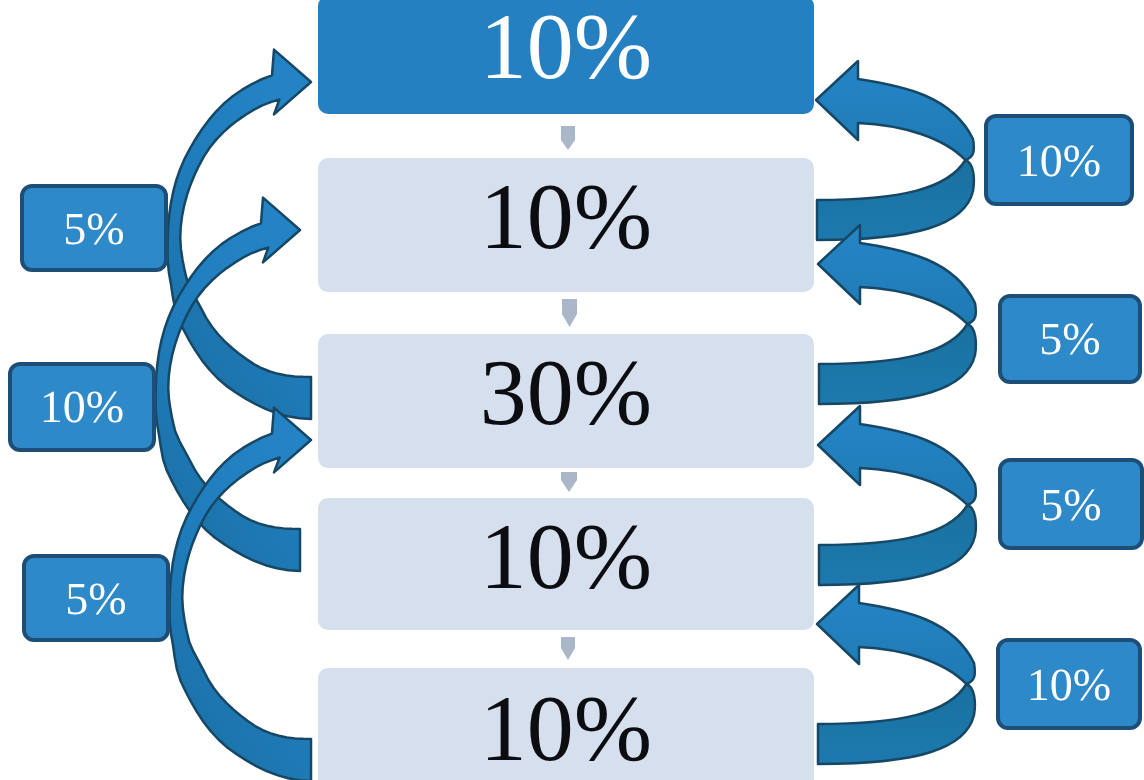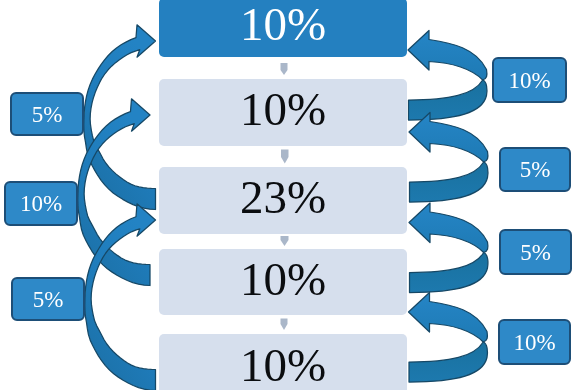--- a/index.html
+++ b/index.html
@@ -73,21 +73,21 @@
 
   <div class="box" style="left:159px;top:-2px;width:248px;height:59px;background:#2480c0;">
     <span style="color:#ffffff;font-size:47px;">10%</span>
   </div>
 
   <div class="box" style="left:159px;top:79px;width:248px;height:67px;background:#d6dfed;">
     <span style="color:#0b0d10;font-size:47px;">10%</span>
   </div>
 
   <div class="box" style="left:159px;top:167px;width:248px;height:67px;background:#d6dfed;">
-    <span style="color:#0b0d10;font-size:47px;">23%</span>
+    <span style="color:#0b0d10;font-size:47px;">30%</span>
   </div>
 
   <div class="box" style="left:159px;top:249px;width:248px;height:66px;background:#d6dfed;">
     <span style="color:#0b0d10;font-size:47px;">10%</span>
   </div>
 
   <div class="box" style="left:159px;top:334px;width:248px;height:68px;background:#d6dfed;">
     <span style="color:#0b0d10;font-size:47px;">10%</span>
   </div>
 

